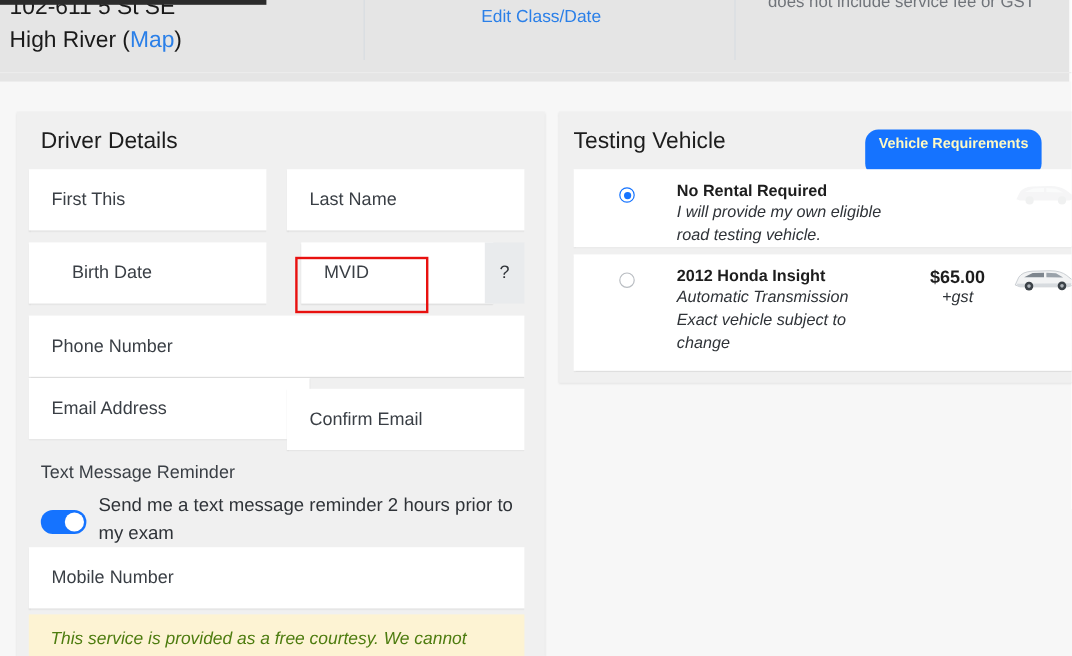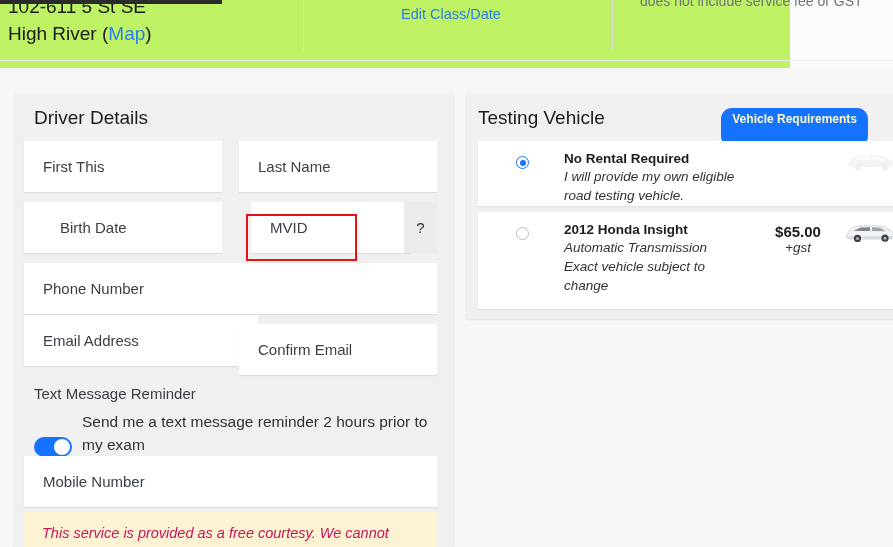--- a/index.html
+++ b/index.html
@@ -14,22 +14,22 @@
   #root { position: relative; width: 893px; height: 547px; background: #fbfbfb; }
 
   
   .top-bar {
     position: absolute; left: 0; top: 0; width: 222px; height: 4px;
     background: #2b2b2b;
   }
 
   
   .header {
-    position: absolute; left: 0; top: 0; width: 790px; height: 68px;
-    background: #bef264;
+    position: absolute; left: 0; top: 0; width: 891px; height: 68px;
+    background: #e5e5e5;
   }
   .header-inner { position: relative; width: 100%; height: 100%; }
 
   .addr-block {
     position: absolute; left: 8px; top: -6px;
     line-height: 1.32;
   }
   .addr-line1 {
     font-size: 19px; color: #1a1a1a; white-space: nowrap;
   }
@@ -109,41 +109,41 @@
     border: 2.5px solid #e8110f; pointer-events: none; z-index: 30;
   }
 
   .tmr-label {
     position: absolute; left: 20px; top: 292px;
     font-size: 15px; color: #3a3f45;
   }
 
   .toggle-row {
     position: absolute; left: 20px; top: 318px; width: 406px;
-    display: flex; align-items: flex-end; gap: 10px;
+    display: flex; align-items: center; gap: 10px;
   }
   .toggle {
     flex: 0 0 auto; width: 38px; height: 20px; border-radius: 10px;
     background: #1573ff; position: relative; margin-top: 3px; cursor: pointer;
   }
   .toggle::after {
     content: ""; position: absolute; right: 2px; top: 2px;
     width: 16px; height: 16px; border-radius: 50%; background: #ffffff;
   }
   .toggle-text {
     font-size: 15.5px; color: #2f3338; line-height: 1.48;
   }
 
   .notice {
     position: absolute; left: 10px; top: 419px; width: 413px; height: 50px;
     background: #fdf3d3; overflow: hidden;
   }
   .notice span {
     display: block; padding: 11px 12px 0 18px;
-    font-size: 14.5px; font-style: italic; color: #be185d; line-height: 1.5;
+    font-size: 14.5px; font-style: italic; color: #4d7c0f; line-height: 1.5;
   }
 
   
   .card-vehicle { left: 466px; top: 93px; width: 440px; height: 226px; }
   .veh-title {
     font-size: 19px; color: #1d1d1d; padding: 14px 0 0 12px;
   }
   .req-badge {
     position: absolute; right: 38px; top: 15px;
     background: #1573ff; color: #fef9c3; font-size: 12px; font-weight: bold;

